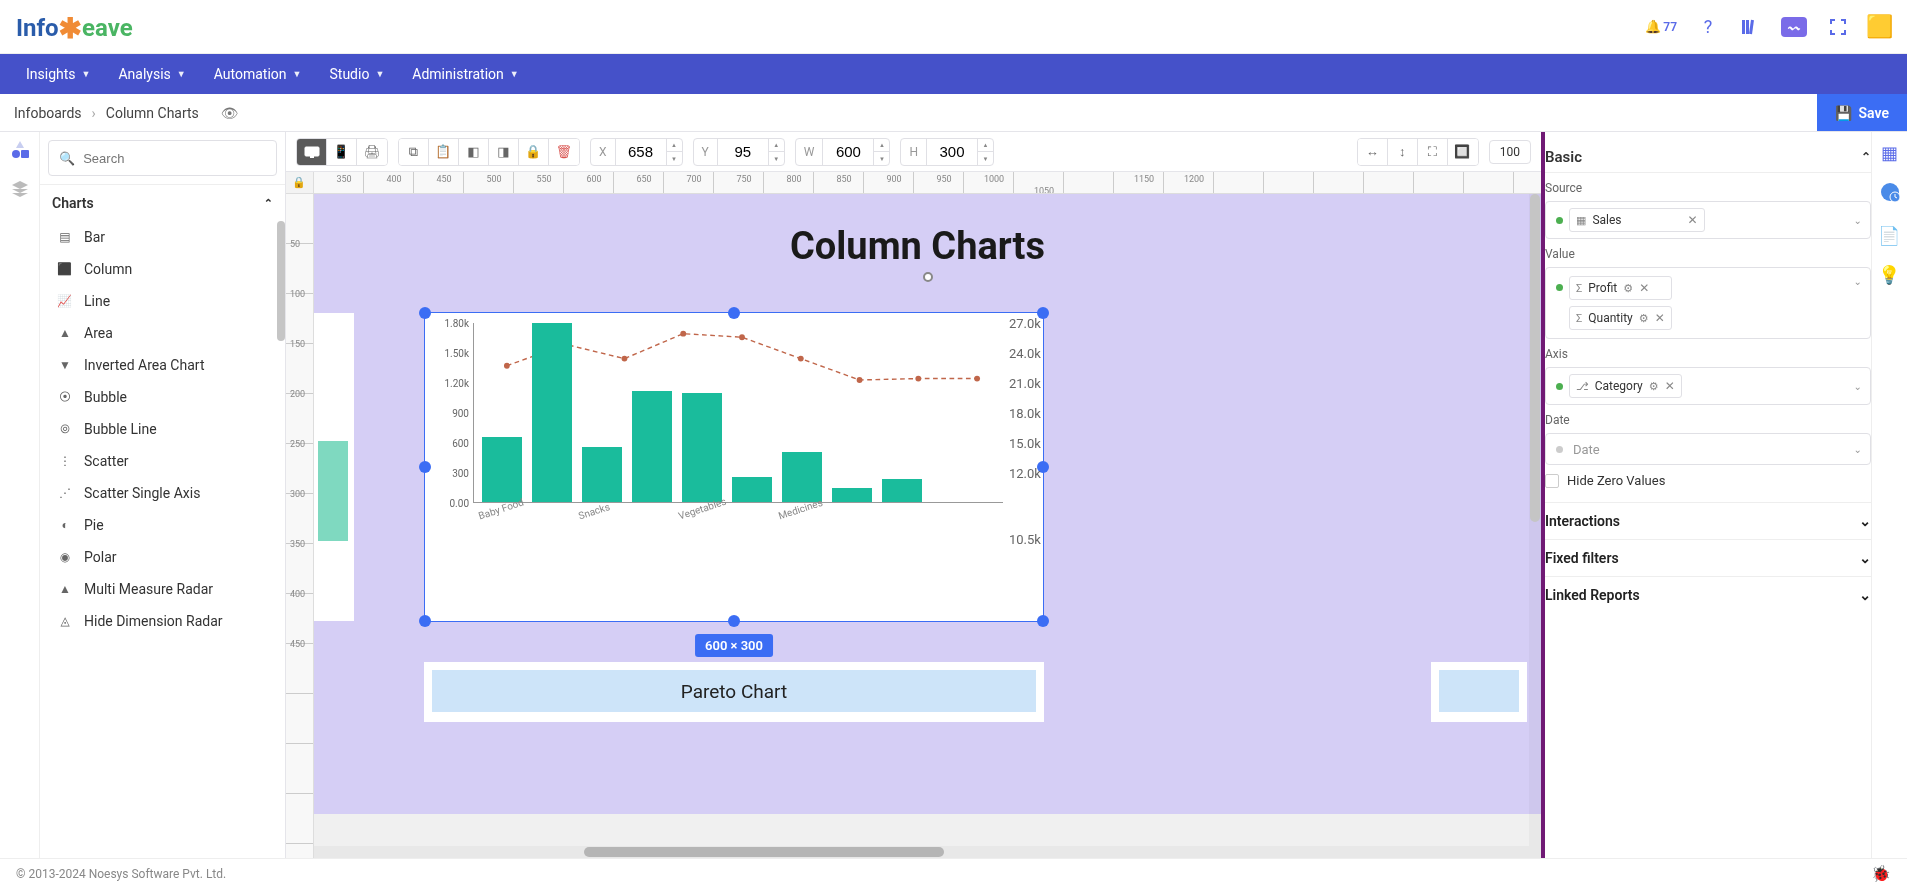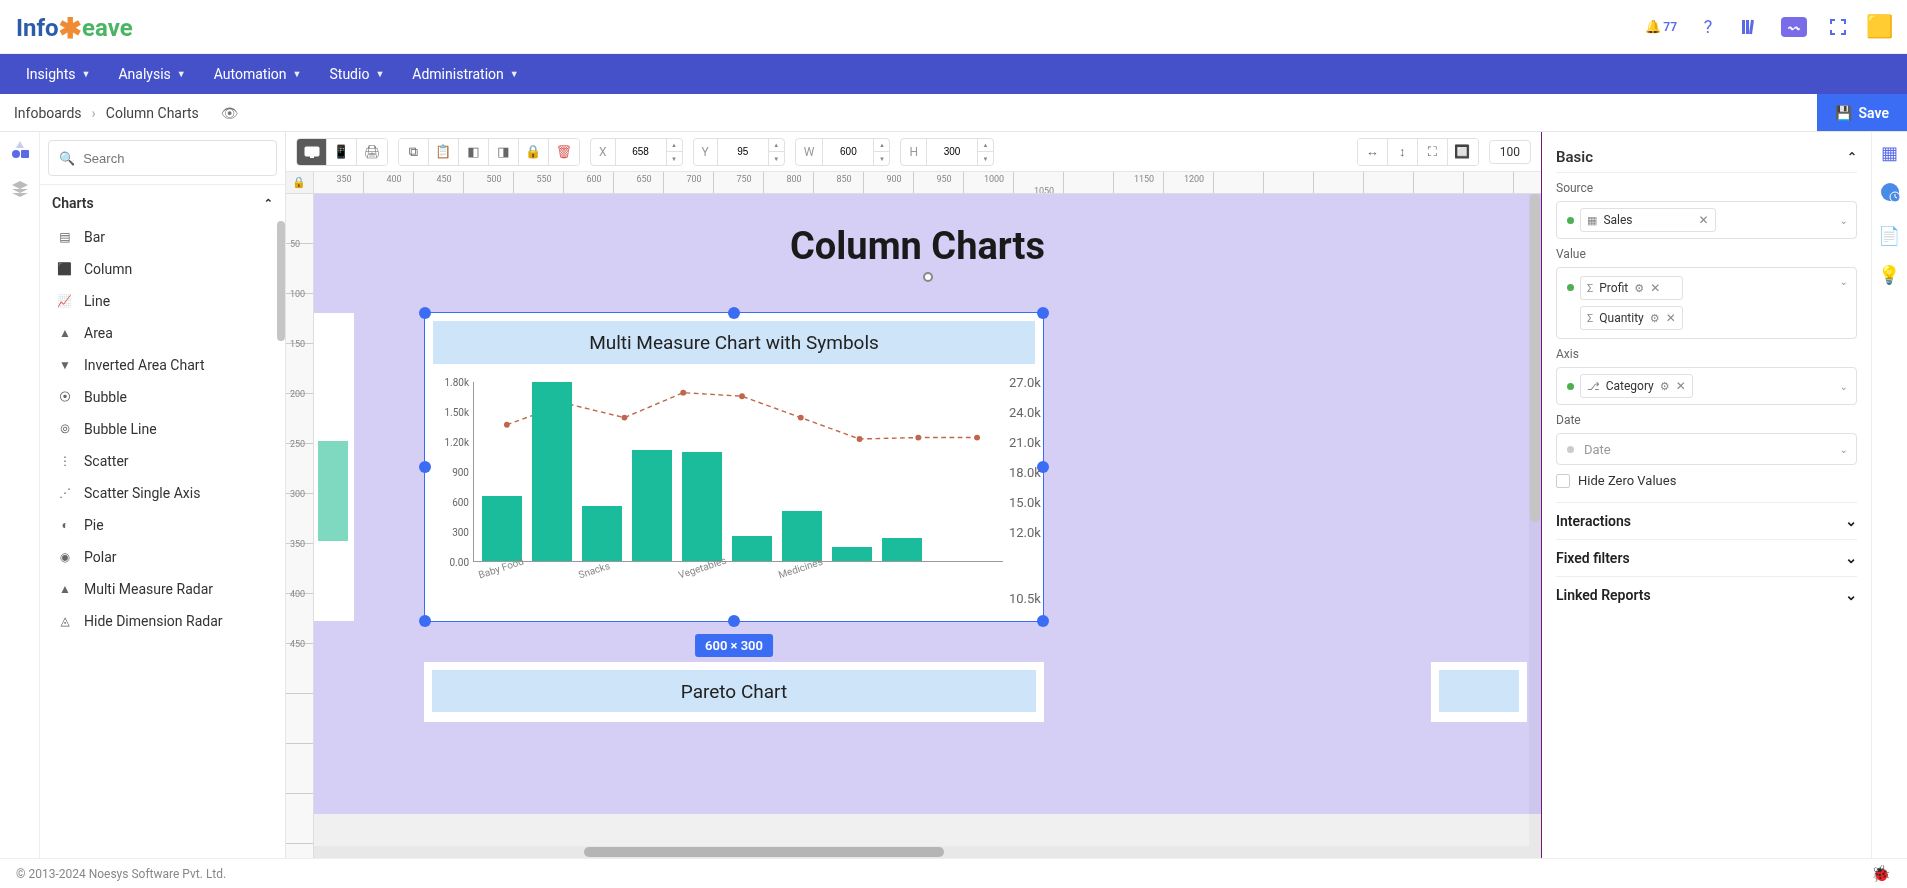--- a/index.html
+++ b/index.html
@@ -35,21 +35,21 @@
 .chart-icon-mini { width: 14px; height: 14px; color: #666; display: flex; align-items: center; justify-content: center; font-size: 12px; }
 .canvas-area { flex: 1; display: flex; flex-direction: column; background: #fff; position: relative; }
 .toolbar { height: 40px; border-bottom: 1px solid #e5e5ea; display: flex; align-items: center; padding: 0 10px; gap: 4px; }
 .tool-group { display: flex; border: 1px solid #e0e0e5; border-radius: 4px; overflow: hidden; margin-right: 6px; height: 28px; }
 .tool-btn { width: 30px; display: flex; align-items: center; justify-content: center; color: #666; cursor: pointer; border-right: 1px solid #e0e0e5; background: #fff; }
 .tool-btn:last-child { border-right: none; }
 .tool-btn.active { background: #5a5a5a; color: #fff; }
 .tool-btn.danger { color: #d9534f; }
 .coord-box { display: flex; align-items: center; border: 1px solid #e0e0e5; border-radius: 4px; height: 28px; margin-right: 6px; }
 .coord-label { padding: 0 8px; color: #999; font-size: 12px; border-right: 1px solid #e0e0e5; height: 100%; display: flex; align-items: center; }
-.coord-input { width: 50px; border: none; outline: none; text-align: center; font-size: 10px; height: 100%; padding: 0 2px; }
+.coord-input { width: 50px; border: none; outline: none; text-align: center; font-size: 15px; height: 100%; padding: 0 2px; }
 .spinner { width: 16px; display: flex; flex-direction: column; border-left: 1px solid #e0e0e5; height: 100%; }
 .spinner div { flex: 1; display: flex; align-items: center; justify-content: center; font-size: 6px; color: #888; cursor: pointer; }
 .spinner div:first-child { border-bottom: 1px solid #e0e0e5; }
 .toolbar-spacer { flex: 1; }
 .zoom-display { border: 1px solid #e0e0e5; border-radius: 4px; padding: 4px 10px; font-size: 12px; }
 .ruler-corner { position: absolute; top: 40px; left: 0; width: 28px; height: 22px; background: #f3f3f3; border-right: 1px solid #ddd; border-bottom: 1px solid #ddd; z-index: 3; display: flex; align-items: center; justify-content: center; color: #888; font-size: 11px; }
 .ruler-h { position: absolute; top: 40px; left: 28px; right: 0; height: 22px; background: repeating-linear-gradient(to right, #f8f8f8 0, #f8f8f8 49px, #ccc 49px, #ccc 50px); border-bottom: 1px solid #ddd; z-index: 2; font-size: 9px; color: #888; overflow: hidden; }
 .ruler-h span { position: absolute; top: 2px; transform: translateX(-50%); }
 .ruler-v { position: absolute; top: 62px; left: 0; bottom: 0; width: 28px; background: repeating-linear-gradient(to bottom, #f8f8f8 0, #f8f8f8 49px, #ccc 49px, #ccc 50px); border-right: 1px solid #ddd; z-index: 2; font-size: 9px; color: #888; }
 .ruler-v span { position: absolute; left: 4px; transform: translateY(-50%); }
@@ -80,21 +80,21 @@
 .peek-right-hdr { margin: 8px; height: 40px; background: #cde4f9; }
 .peek-right-vals { padding: 4px 10px; text-align: right; font-size: 12px; color: #333; display: flex; flex-direction: column; gap: 14px; }
 .peek-widget2 { position: absolute; top: 468px; left: 110px; width: 620px; height: 60px; background: #fff; }
 .peek-widget2-hdr { margin: 8px; height: 42px; background: #cde4f9; display: flex; align-items: center; justify-content: center; font-size: 19px; color: #222; }
 .peek2-right { position: absolute; top: 468px; right: 14px; width: 96px; height: 60px; background: #fff; }
 .peek2-right-hdr { margin: 8px; height: 42px; background: #cde4f9; }
 .v-scrollbar { position: absolute; top: 0; right: 0; bottom: 0; width: 12px; background: rgba(0,0,0,0.03); }
 .v-scrollthumb { position: absolute; top: 0; right: 1px; width: 10px; height: 328px; background: #c5c5c5; border-radius: 5px; }
 .h-scrollbar { position: absolute; left: 0; right: 12px; bottom: 0; height: 12px; background: rgba(0,0,0,0.03); }
 .h-scrollthumb { position: absolute; bottom: 1px; left: 270px; height: 10px; width: 360px; background: #b5b5b5; border-radius: 5px; }
-.right-panel { width: 330px; background: #fff; border-left: 1px solid #701a75; padding: 10px 14px; overflow-y: auto; position: relative; }
+.right-panel { width: 330px; background: #fff; border-left: 4px solid #701a75; padding: 10px 0; overflow-y: auto; position: relative; }
 .rp-section { font-size: 15px; font-weight: 600; padding: 6px 0; display: flex; justify-content: space-between; align-items: center; border-bottom: 1px solid #eee; margin-bottom: 8px; cursor: pointer; }
 .rp-label { font-size: 12px; color: #666; margin: 6px 0; }
 .rp-field { border: 1px solid #e0e0e5; border-radius: 4px; padding: 6px 8px; display: flex; align-items: center; gap: 6px; min-height: 32px; position: relative; margin-bottom: 8px; }
 .rp-field .ok-dot { width: 7px; height: 7px; background: #4caf50; border-radius: 50%; flex-shrink: 0; margin-left: 2px; }
 .chip { background: #fff; border: 1px solid #e0e0e5; border-radius: 3px; padding: 4px 6px; display: inline-flex; align-items: center; gap: 6px; font-size: 12px; }
 .chip .chip-icon { color: #888; font-size: 11px; }
 .chip .chip-x { color: #888; cursor: pointer; }
 .rp-field .dd-caret { position: absolute; right: 8px; color: #999; font-size: 10px; }
 .chip-stack { display: flex; flex-direction: column; gap: 6px; }
 .multi-field { align-items: flex-start; padding: 8px; }
@@ -359,21 +359,20 @@
 
         <div class="sel-widget">
           <div class="sel-handle tl"></div>
           <div class="sel-handle tm"></div>
           <div class="sel-handle tr"></div>
           <div class="sel-handle ml"></div>
           <div class="sel-handle mr"></div>
           <div class="sel-handle bl"></div>
           <div class="sel-handle bm"></div>
           <div class="sel-handle br"></div>
-          <div class="widget-title-bar">Multi Measure Chart with Symbols</div>
           <div class="chart-body">
             <div class="y-axis-left" id="yaxis-l">
                 <span style="top: 0%;">1.80k</span>
                 <span style="top: 16.6667%;">1.50k</span>
                 <span style="top: 33.3333%;">1.20k</span>
                 <span style="top: 50%;">900</span>
                 <span style="top: 66.6667%;">600</span>
                 <span style="top: 83.3333%;">300</span>
                 <span style="top: 100%;">0.00</span>
               </div>

